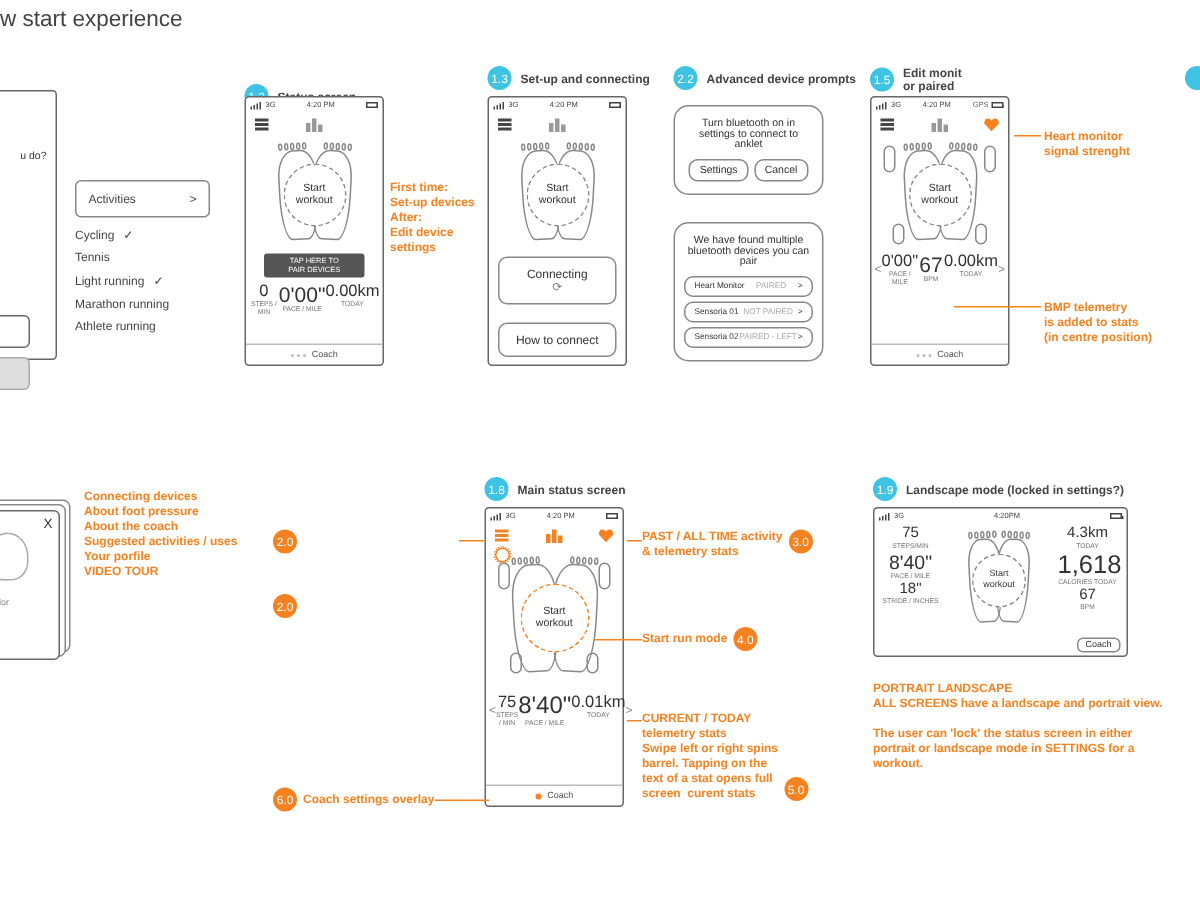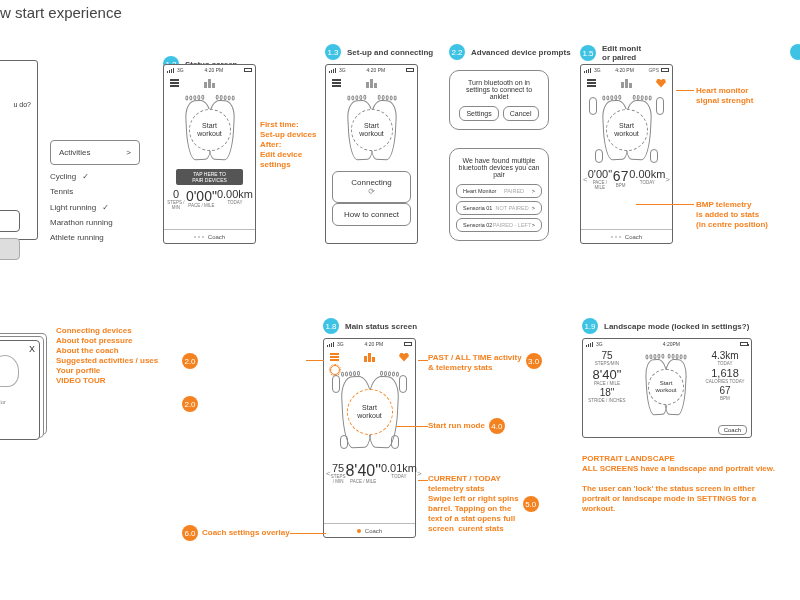--- a/index.html
+++ b/index.html
@@ -42,21 +42,21 @@
   .stat .lbl { font-size: 4.5px; color: #777; }
   .arrow { font-size: 8px; color: #888; align-self: center; }
   .coachbar { border-top: 1px solid #bbb; height: 14px; display: flex; align-items: center; justify-content: center; font-size: 6px; color: #555; position: absolute; bottom: 0; width: 100%; gap: 4px; }
   .dots { display: flex; gap: 2px; }
   .dots span { width: 2px; height: 2px; border-radius: 50%; background: #bbb; }
   .anno { position: absolute; font-size: 8px; color: #f58220; line-height: 1.25; }
   .anno.bold { font-weight: 600; }
   .btn { border: 1px solid #888; border-radius: 6px; padding: 3px 6px; font-size: 7px; text-align: center; background: #fff; }
   .pairhint { background: #555; color: #fff; font-size: 5px; text-align: center; padding: 2px 4px; border-radius: 2px; }
   .panel { position: absolute; border: 1.5px solid #888; border-radius: 10px; background: #fff; padding: 8px 6px; text-align: center; font-size: 7px; }
-  .list { position: absolute; font-size: 8px; color: #444; line-height: 1.9; margin-top: 20px; }
+  .list { position: absolute; font-size: 8px; color: #444; line-height: 1.9; }
   .list .row { display: flex; align-items: center; gap: 6px; }
   .check { color: #444; }
   .activities-btn { border: 1px solid #888; border-radius: 4px; padding: 4px 8px; font-size: 8px; display: flex; justify-content: space-between; width: 90px; }
   .pad { width: 8px; height: 18px; border: 1.5px solid #888; border-radius: 4px; position: absolute; }
   .gear { position: absolute; width: 10px; height: 10px; border: 1.5px solid #f58220; border-radius: 50%; }
   .gear::after { content: ''; position: absolute; inset: -2px; border: 1.5px dotted #f58220; border-radius: 50%; }
   .line { position: absolute; background: #f58220; height: 1px; }
 </style>
 </head>
 <body>
@@ -227,21 +227,21 @@
           <span></span>
           <span></span>
           <span></span>
           <span></span>
           <span></span>
         </div>
       </div>
     <div class="startbtn" style="white-space:pre;">Start
 workout</div>
   </div>
-  <div style="padding:2px 6px; display:flex; flex-direction:column; gap:0;">
+  <div style="padding:2px 6px; display:flex; flex-direction:column; gap:12px;">
     <div class="btn" style="padding:6px; font-size:8px;">
       <div>Connecting</div>
       <div style="font-size:8px; color:#888;">⟳</div>
     </div>
     <div class="btn" style="padding:6px; font-size:8px;">How to connect</div>
   </div>
 </div>
 
 <div class="screen-header" style="top:44px; left:449px;">
   <span class="badge blue">2.2</span>
@@ -482,21 +482,21 @@
   <div class="anno bold" style="position:static; white-space:pre;">PAST / ALL TIME activity
 &amp; telemetry stats</div>
   <span class="badge orange">3.0</span>
 </div>
 <div class="line" style="top:360px; left:418px; width:10px;"></div>
 <div style="position:absolute; top:418px; left:428px; display:flex; align-items:center; gap:4px;">
   <div class="anno bold" style="position:static;">Start run mode</div>
   <span class="badge orange">4.0</span>
 </div>
 <div class="line" style="top:426px; left:396px; width:32px;"></div>
-<div style="position:absolute; top:474px; left:428px; display:flex; align-items:center; gap:4px;">
+<div style="position:absolute; top:474px; left:428px; display:flex; align-items:flex-end; gap:4px;">
   <div class="anno bold" style="position:static; white-space:pre;">CURRENT / TODAY
 telemetry stats
 Swipe left or right spins
 barrel. Tapping on the
 text of a stat opens full
 screen  curent stats</div>
   <span class="badge orange">5.0</span>
 </div>
 <div class="line" style="top:480px; left:418px; width:10px;"></div>
 
@@ -554,21 +554,21 @@
         </div>
       <div class="startbtn" style="white-space:pre; width:36px; height:36px; font-size:6px;">Start
 workout</div>
     </div>
     <div style="width:46px; padding:2px 4px 0 2px;">
       <div class="stat">
           <div class="big" style="font-size:10px;">4.3km</div>
           <div class="lbl">TODAY</div>
         </div>
       <div class="stat" style="margin-top:2px;">
-          <div class="big" style="font-size:11px;">1,618</div>
+          <div class="big" style="font-size:17px;">1,618</div>
           <div class="lbl">CALORIES TODAY</div>
         </div>
       <div class="stat" style="margin-top:2px;">
           <div class="big" style="font-size:10px;">67</div>
           <div class="lbl">BPM</div>
         </div>
     </div>
   </div>
   <div style="position:absolute; bottom:2px; right:4px; border:1px solid #888; border-radius:4px; padding:1px 5px; font-size:6px;">Coach</div>
 </div>

